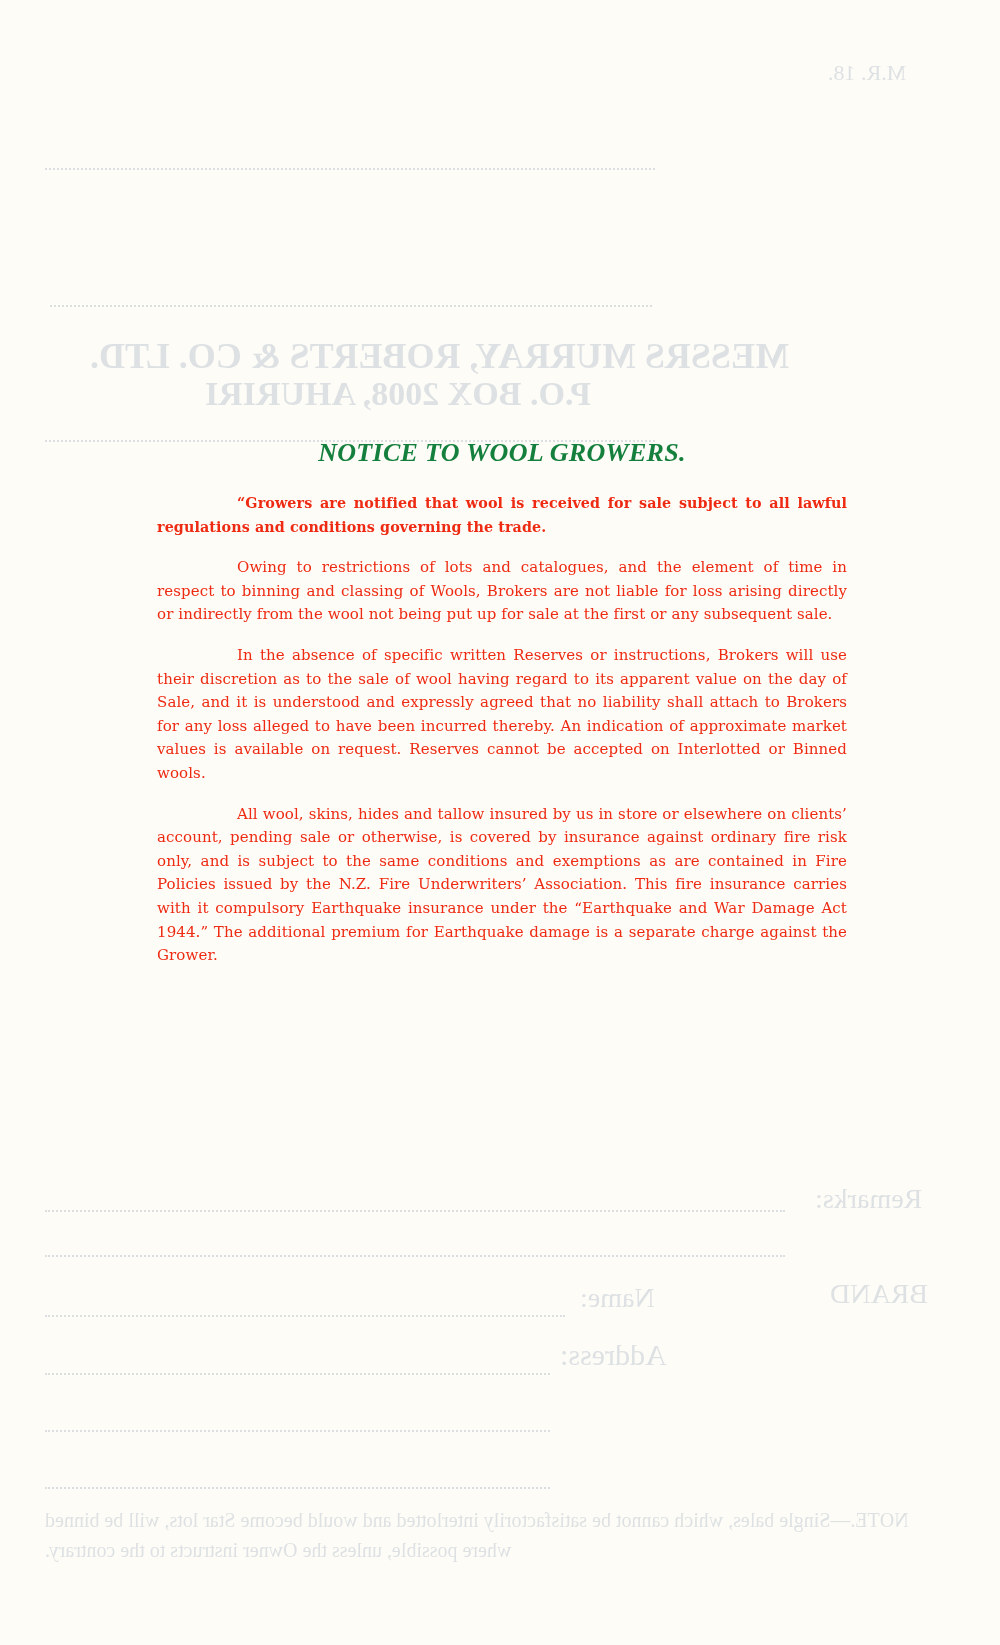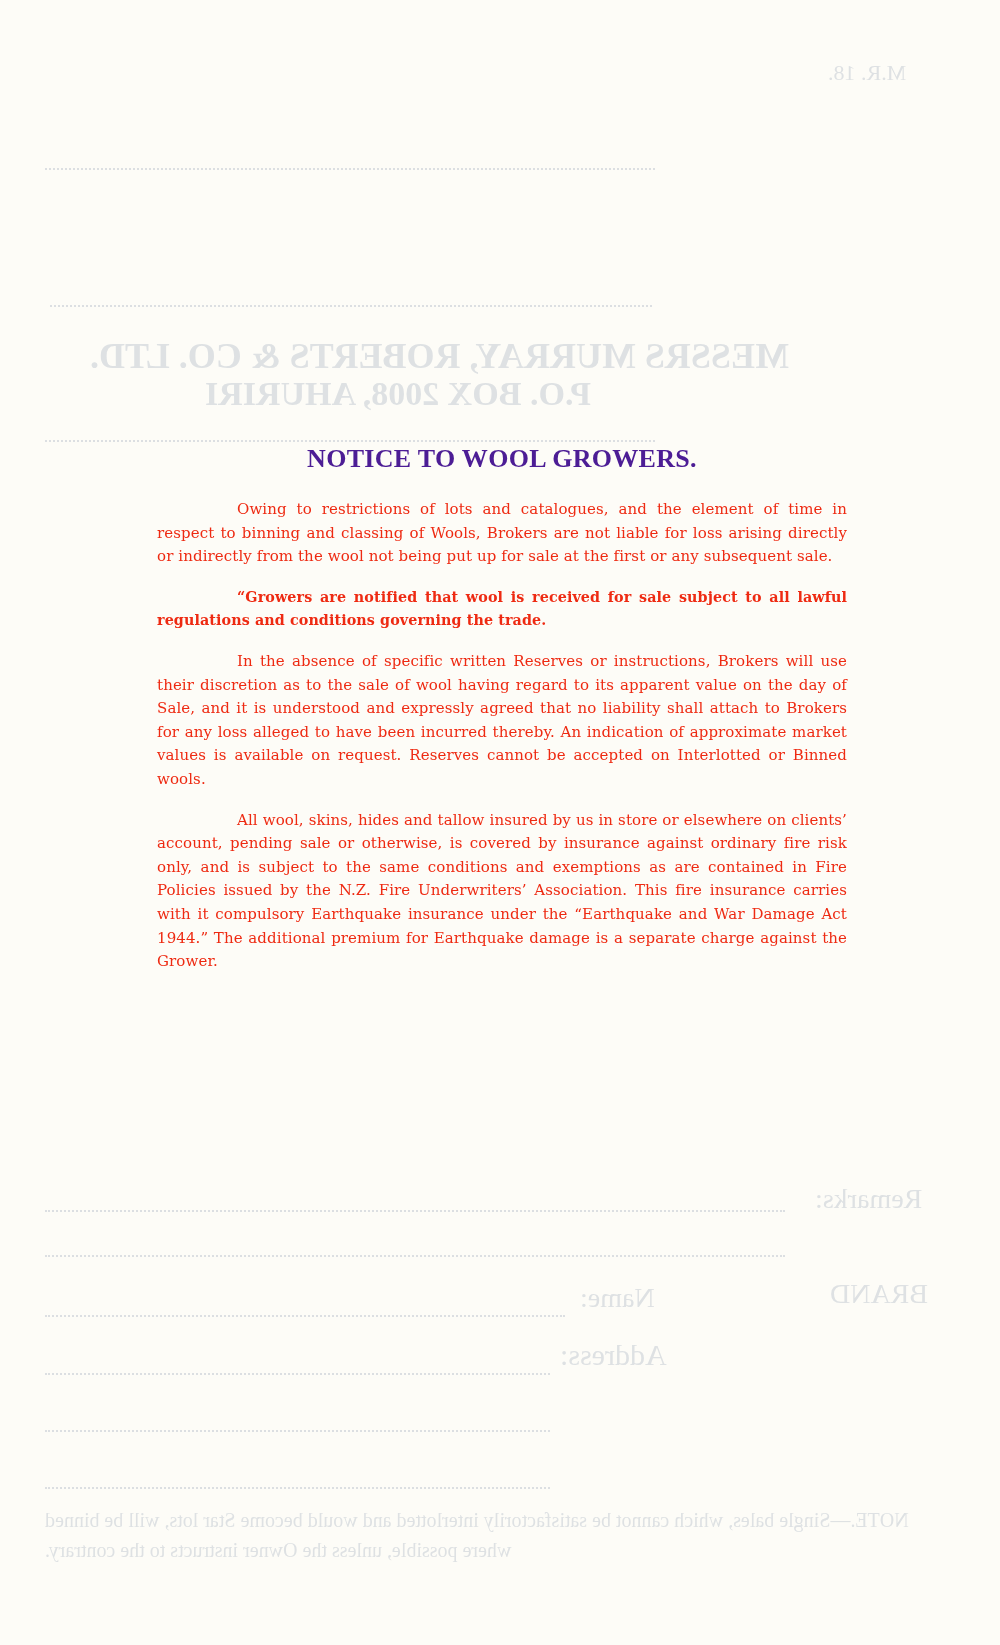--- a/index.html
+++ b/index.html
@@ -32,22 +32,23 @@
     left: 157px; top: 430px;
     width: 690px;
     color: #ee2a12;
   }
   .title {
     text-align: center;
     font-family: "Liberation Serif", "DejaVu Serif", serif;
     font-weight: bold;
     font-size: 26px;
     letter-spacing: 0.3px;
-    margin: 14px 0 24px 0;
-    color: #4c1d95;
+    margin: 8px 0 24px 0;
+    color: #15803d;
+    font-style: italic;
   }
   .para {
     font-family: "DejaVu Serif", serif;
     font-size: 15px;
     line-height: 23.6px;
     text-align: justify;
     text-indent: 80px;
     margin: 0 0 17px 0;
     letter-spacing: 0.1px;
   }
@@ -77,18 +78,18 @@
 
   <div class="ghost" style="left:560px; top:1338px; font-size:30px;">Address:</div>
   <div class="ghost-dots" style="left:45px; top:1373px; width:505px;"></div>
   <div class="ghost-dots" style="left:45px; top:1430px; width:505px;"></div>
   <div class="ghost-dots" style="left:45px; top:1487px; width:505px;"></div>
 
   <div class="ghost" style="left:45px; top:1505px; width:900px; font-size:20px; line-height:30px; white-space:normal; text-align:right;">NOTE.—Single bales, which cannot be satisfactorily interlotted and would become Star lots, will be binned where possible, unless the Owner instructs to the contrary.</div>
 
   <div class="notice">
     <h1 class="title">NOTICE TO WOOL GROWERS.</h1>
+    <p class="para bold">“Growers are notified that wool is received for sale subject to all lawful regulations and conditions governing the trade.</p>
     <p class="para">Owing to restrictions of lots and catalogues, and the element of time in respect to binning and classing of Wools, Brokers are not liable for loss arising directly or indirectly from the wool not being put up for sale at the first or any subsequent sale.</p>
-    <p class="para bold">“Growers are notified that wool is received for sale subject to all lawful regulations and conditions governing the trade.</p>
     <p class="para">In the absence of specific written Reserves or instructions, Brokers will use their discretion as to the sale of wool having regard to its apparent value on the day of Sale, and it is understood and expressly agreed that no liability shall attach to Brokers for any loss alleged to have been incurred thereby. An indication of approximate market values is available on request. Reserves cannot be accepted on Interlotted or Binned wools.</p>
     <p class="para">All wool, skins, hides and tallow insured by us in store or elsewhere on clients’ account, pending sale or otherwise, is covered by insurance against ordinary fire risk only, and is subject to the same conditions and exemptions as are contained in Fire Policies issued by the N.Z. Fire Underwriters’ Association. This fire insurance carries with it compulsory Earthquake insurance under the “Earthquake and War Damage Act 1944.” The additional premium for Earthquake damage is a separate charge against the Grower.</p>
   </div>
 </div>
 
 </body></html>

